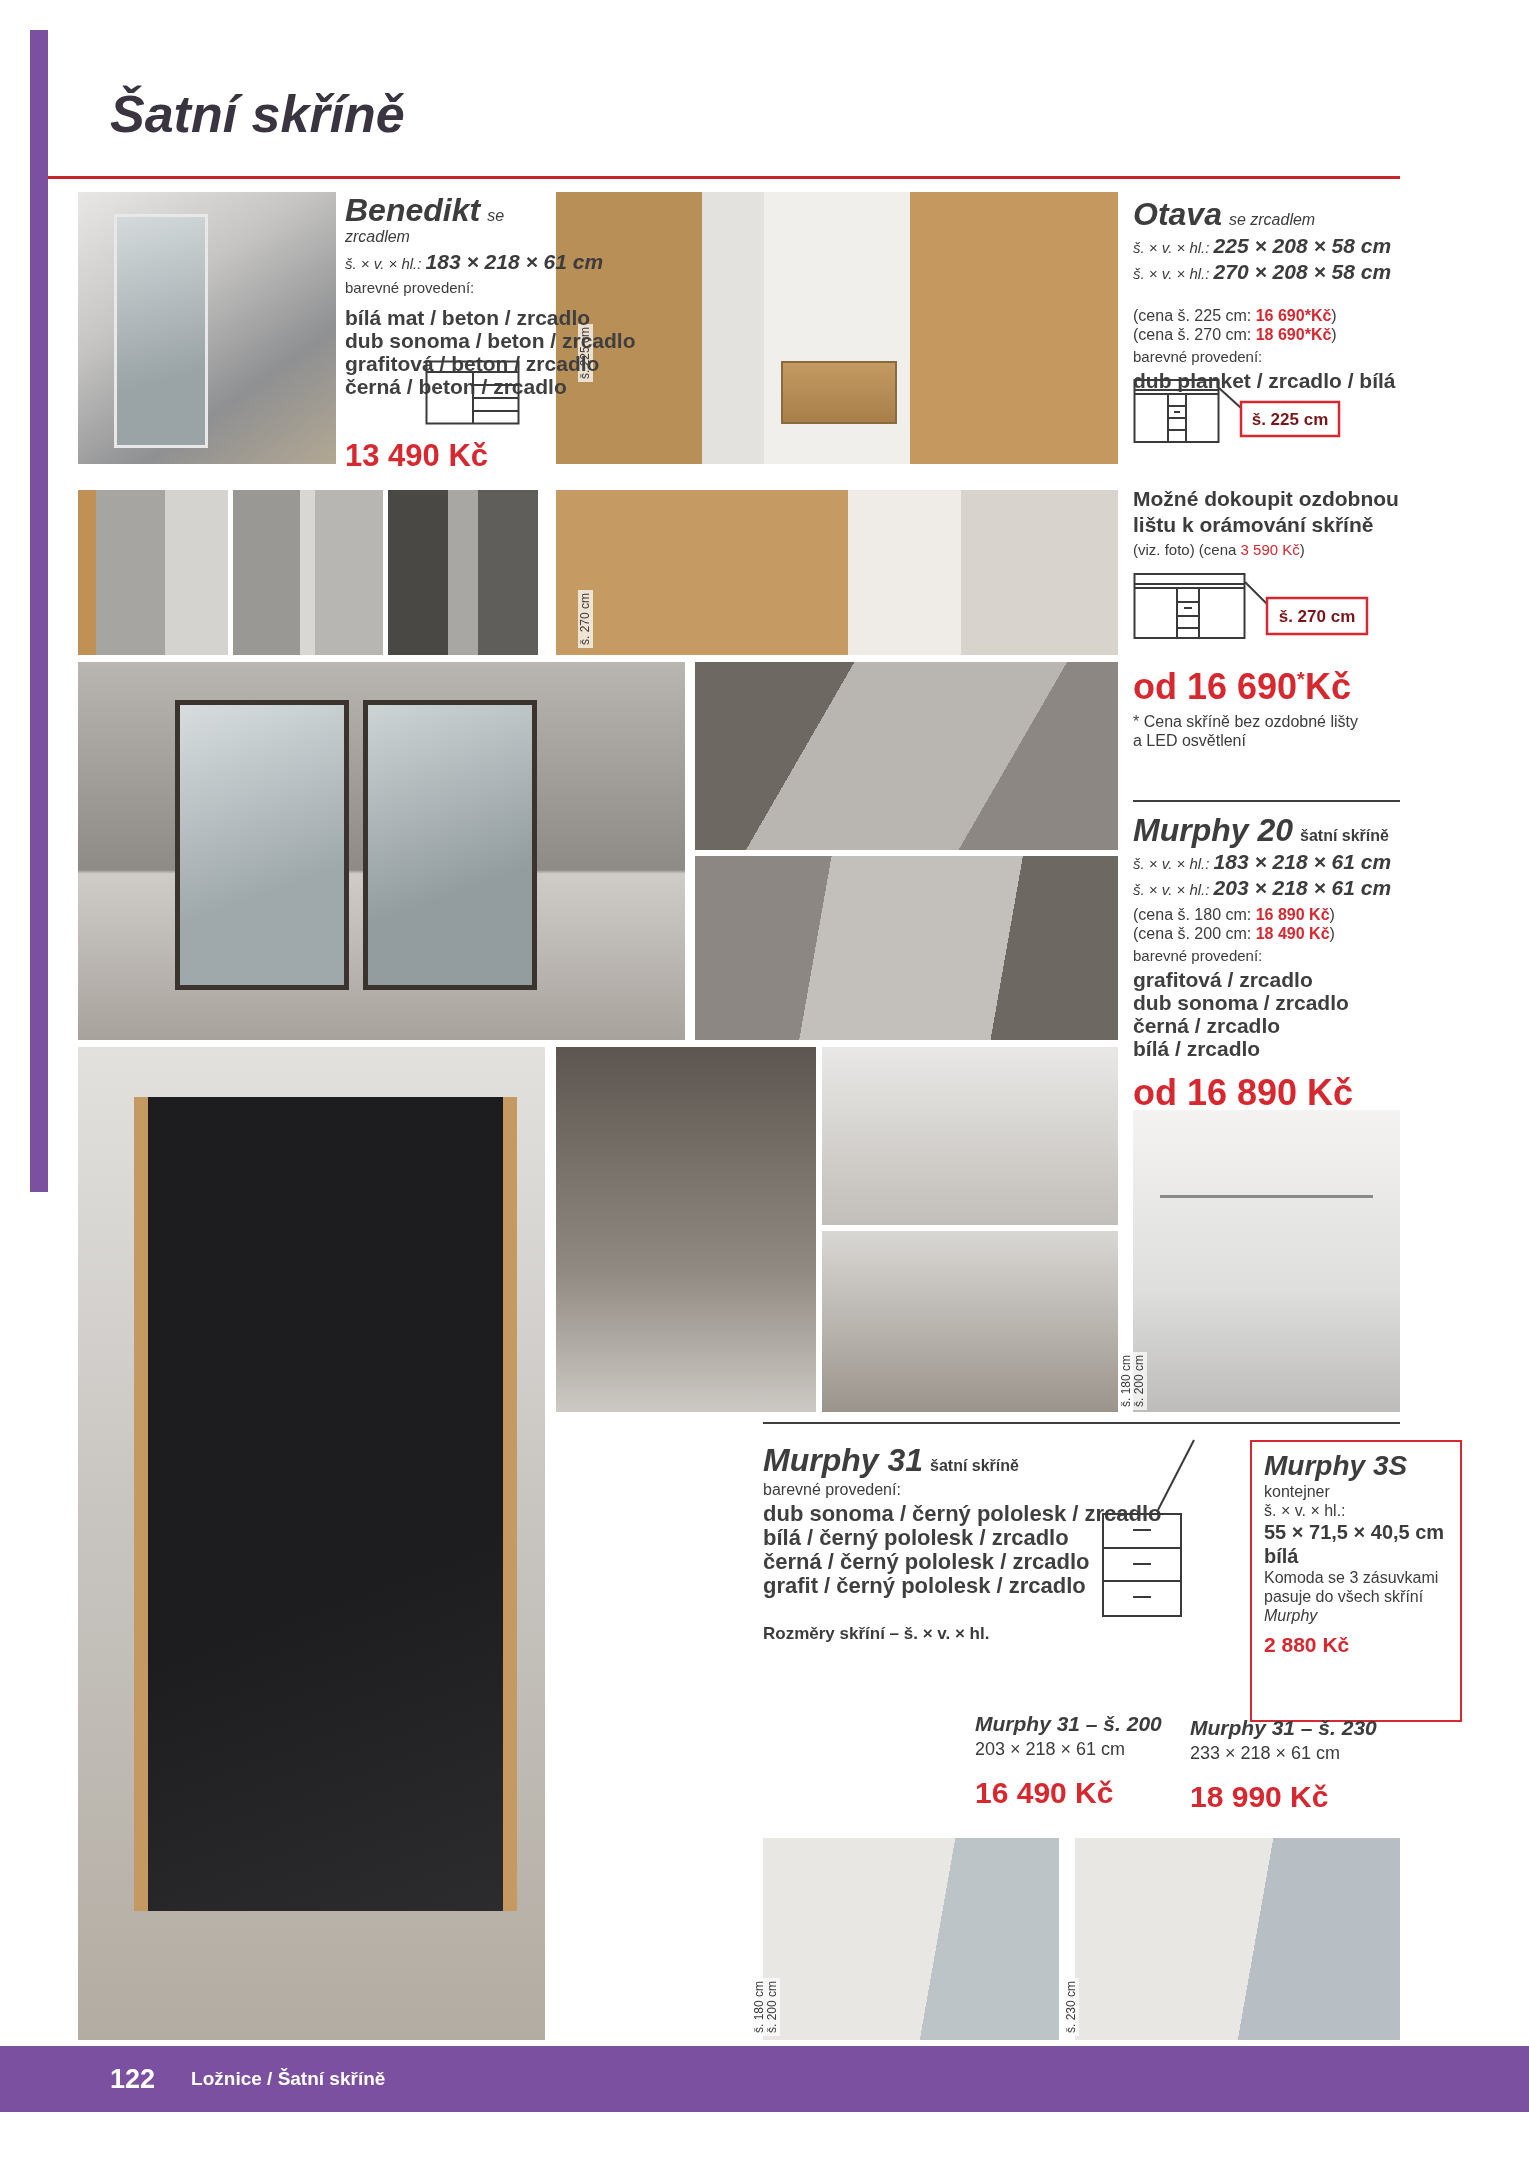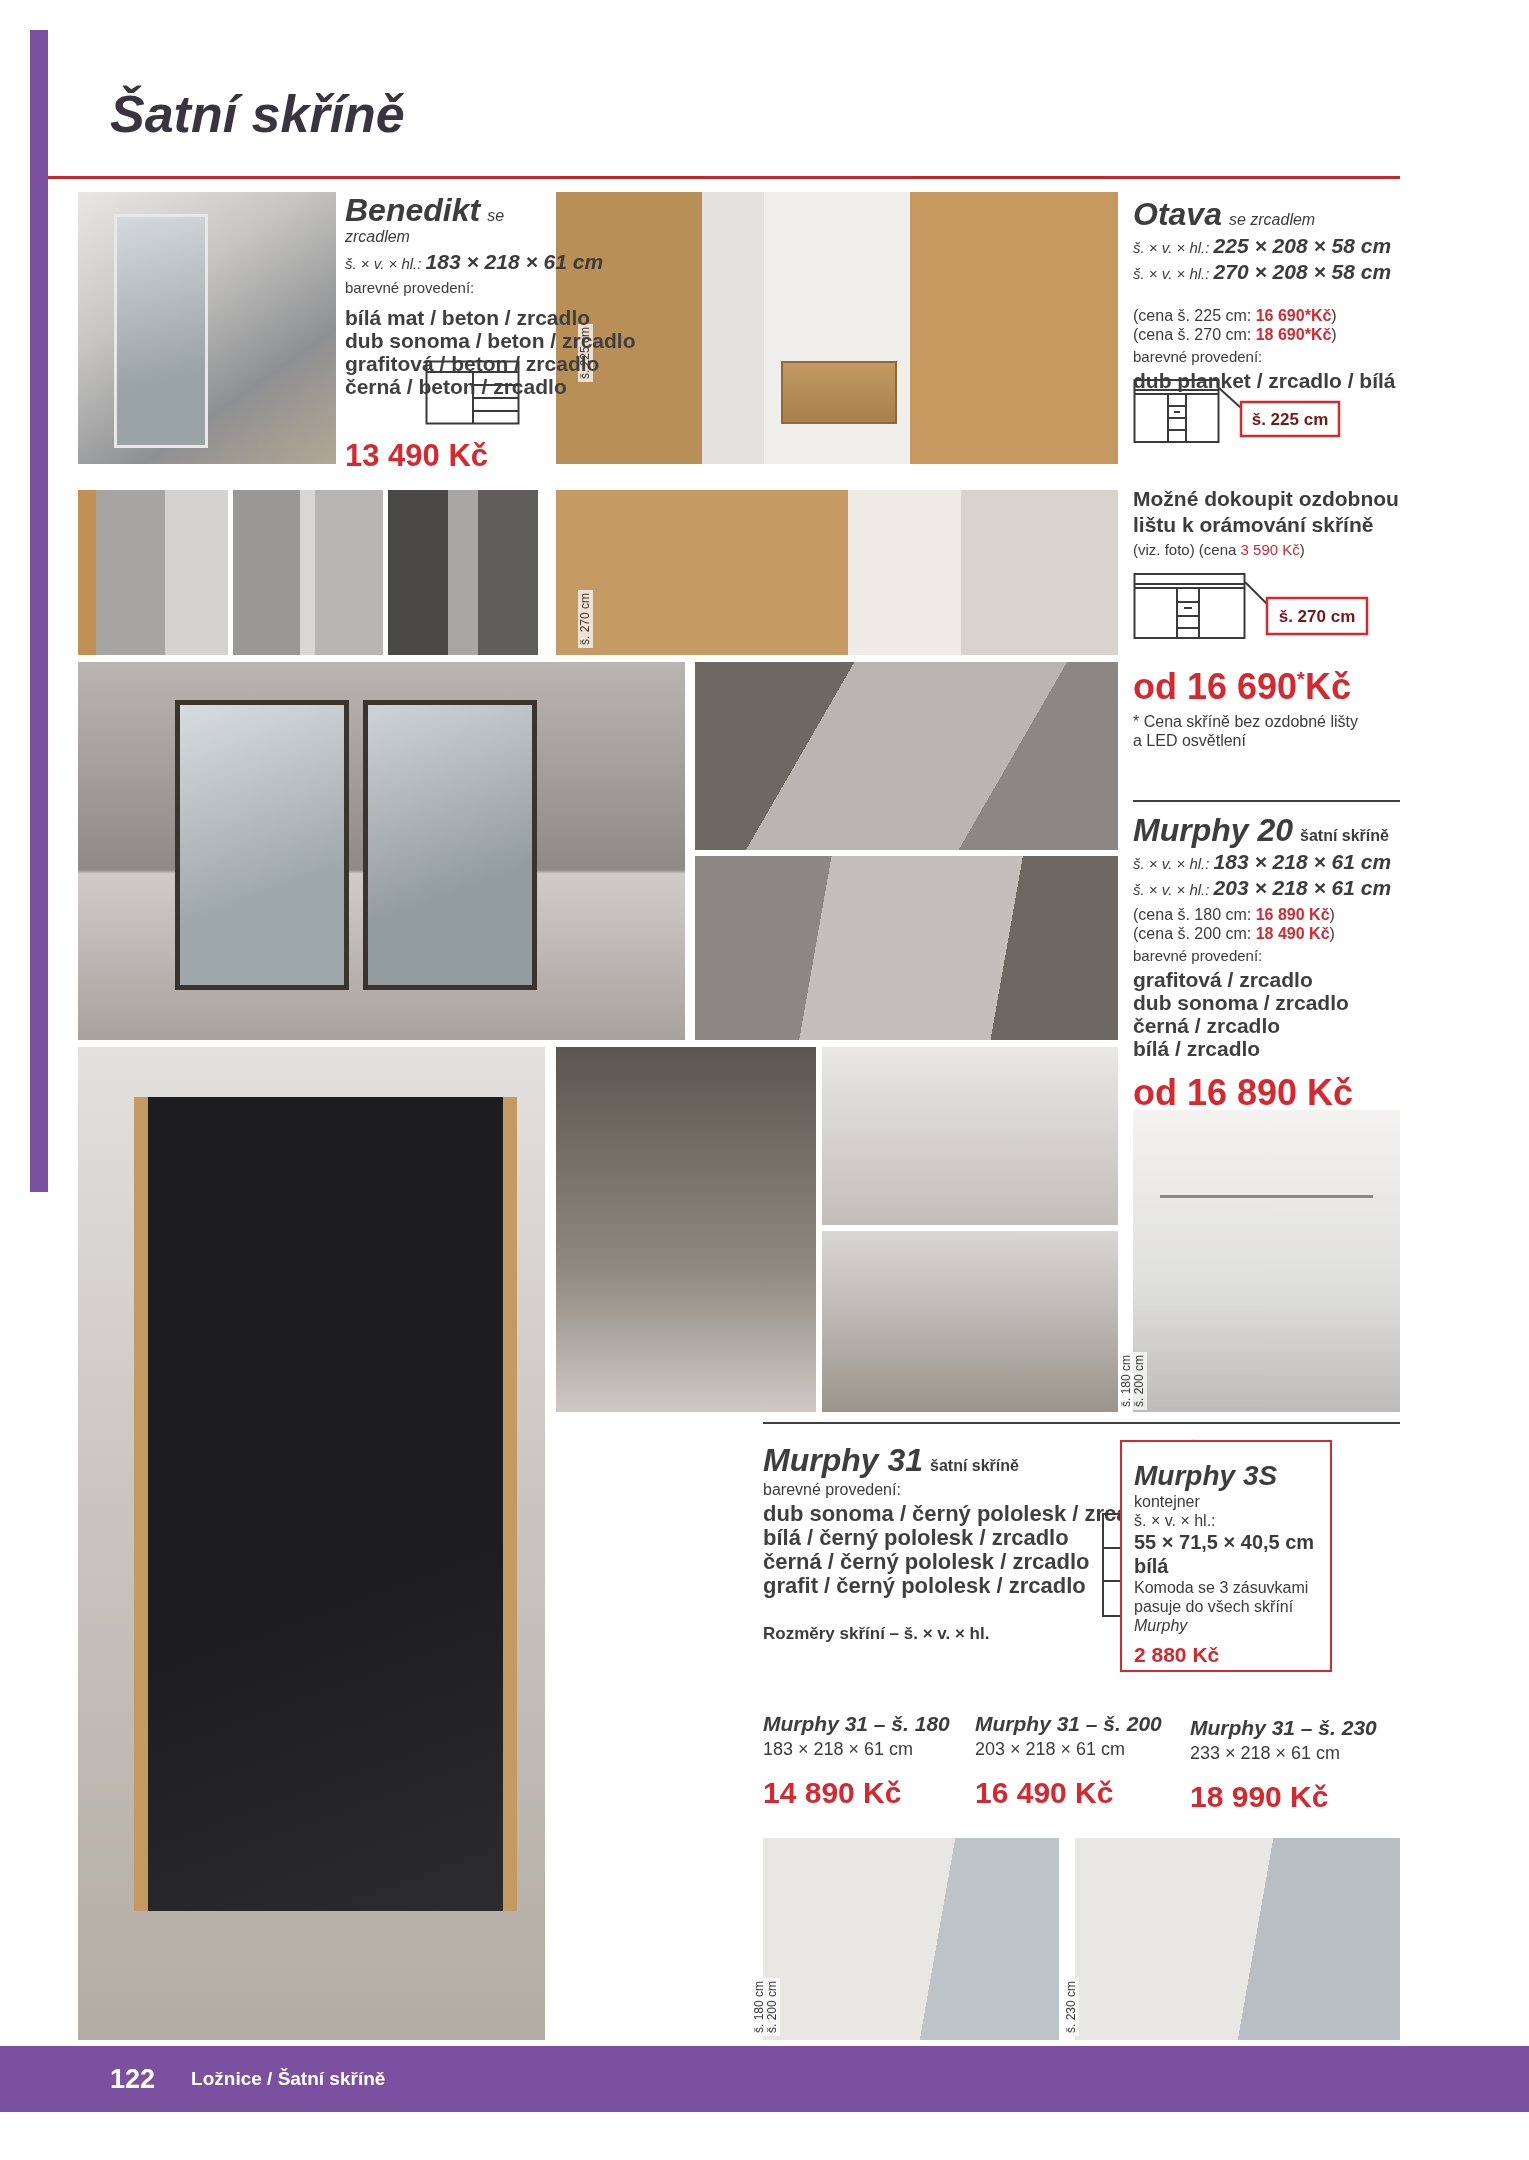--- a/index.html
+++ b/index.html
@@ -28,22 +28,22 @@
   .price-from{font-size:36px;font-weight:700;color:#d7282f;white-space:nowrap;}
   .price-from sup{font-size:20px;}
   .addon{font-size:21px;font-weight:700;line-height:26px;color:#3c3c3c;white-space:nowrap;}
   .viz{font-size:15px;line-height:19px;white-space:nowrap;}
   .footnote{font-size:16px;line-height:19px;white-space:nowrap;}
   .sep{position:absolute;height:2px;background:#3f3f3f;}
   .vlabel{position:absolute;font-size:12px;color:#3a3a3a;white-space:nowrap;
           transform-origin:0 0;transform:rotate(-90deg);background:rgba(255,255,255,.72);padding:1px 3px;line-height:13px;}
   .vlabel span{display:block;}
   
-  .box3s{position:absolute;left:1120px;top:1440px;width:212px;height:232px;border:2px solid #d7282f;
-         background:#fff;padding:18px 12px;box-sizing:border-box;}
+  .box3s{position:absolute;left:1250px;top:1440px;width:212px;height:282px;border:2px solid #d7282f;
+         background:#fff;padding:8px 12px;box-sizing:border-box;}
   .box3s .n{font-size:28px;font-weight:700;font-style:italic;color:#3d3d3d;line-height:32px;}
   .box3s .s{font-size:16px;line-height:19px;}
   .box3s .dv{font-size:20px;font-weight:700;line-height:24px;}
   .box3s .c{font-size:20px;font-weight:700;line-height:24px;}
   .box3s .note{font-size:16px;line-height:19px;}
   .box3s .note-i{font-size:16px;line-height:19px;font-style:italic;}
   .box3s .p{font-size:21px;font-weight:700;color:#d7282f;margin-top:8px;}
   
   .var-name{font-size:21px;font-weight:700;font-style:italic;color:#3d3d3d;white-space:nowrap;}
   .var-dims{font-size:18px;margin-top:3px;white-space:nowrap;}
@@ -265,25 +265,20 @@
     <div class="s">kontejner</div>
     <div class="s">š. × v. × hl.:</div>
     <div class="dv">55 × 71,5 × 40,5 cm</div>
     <div class="c">bílá</div>
     <div class="note">Komoda se 3 zásuvkami</div>
     <div class="note">pasuje do všech skříní</div>
     <div class="note-i">Murphy</div>
     <div class="p">2 880 Kč</div>
   </div>
 
-  <div class="abs" style="left:763px;top:1712px;width:200px;">
-    <div class="var-name">Murphy 31 – š. 180</div>
-    <div class="var-dims">183 × 218 × 61 cm</div>
-    <div class="var-price">14 890 Kč</div>
-  </div>
   <div class="abs" style="left:975px;top:1712px;width:200px;">
     <div class="var-name">Murphy 31 – š. 200</div>
     <div class="var-dims">203 × 218 × 61 cm</div>
     <div class="var-price">16 490 Kč</div>
   </div>
   <div class="abs" style="left:1190px;top:1716px;width:200px;">
     <div class="var-name">Murphy 31 – š. 230</div>
     <div class="var-dims">233 × 218 × 61 cm</div>
     <div class="var-price">18 990 Kč</div>
   </div>

